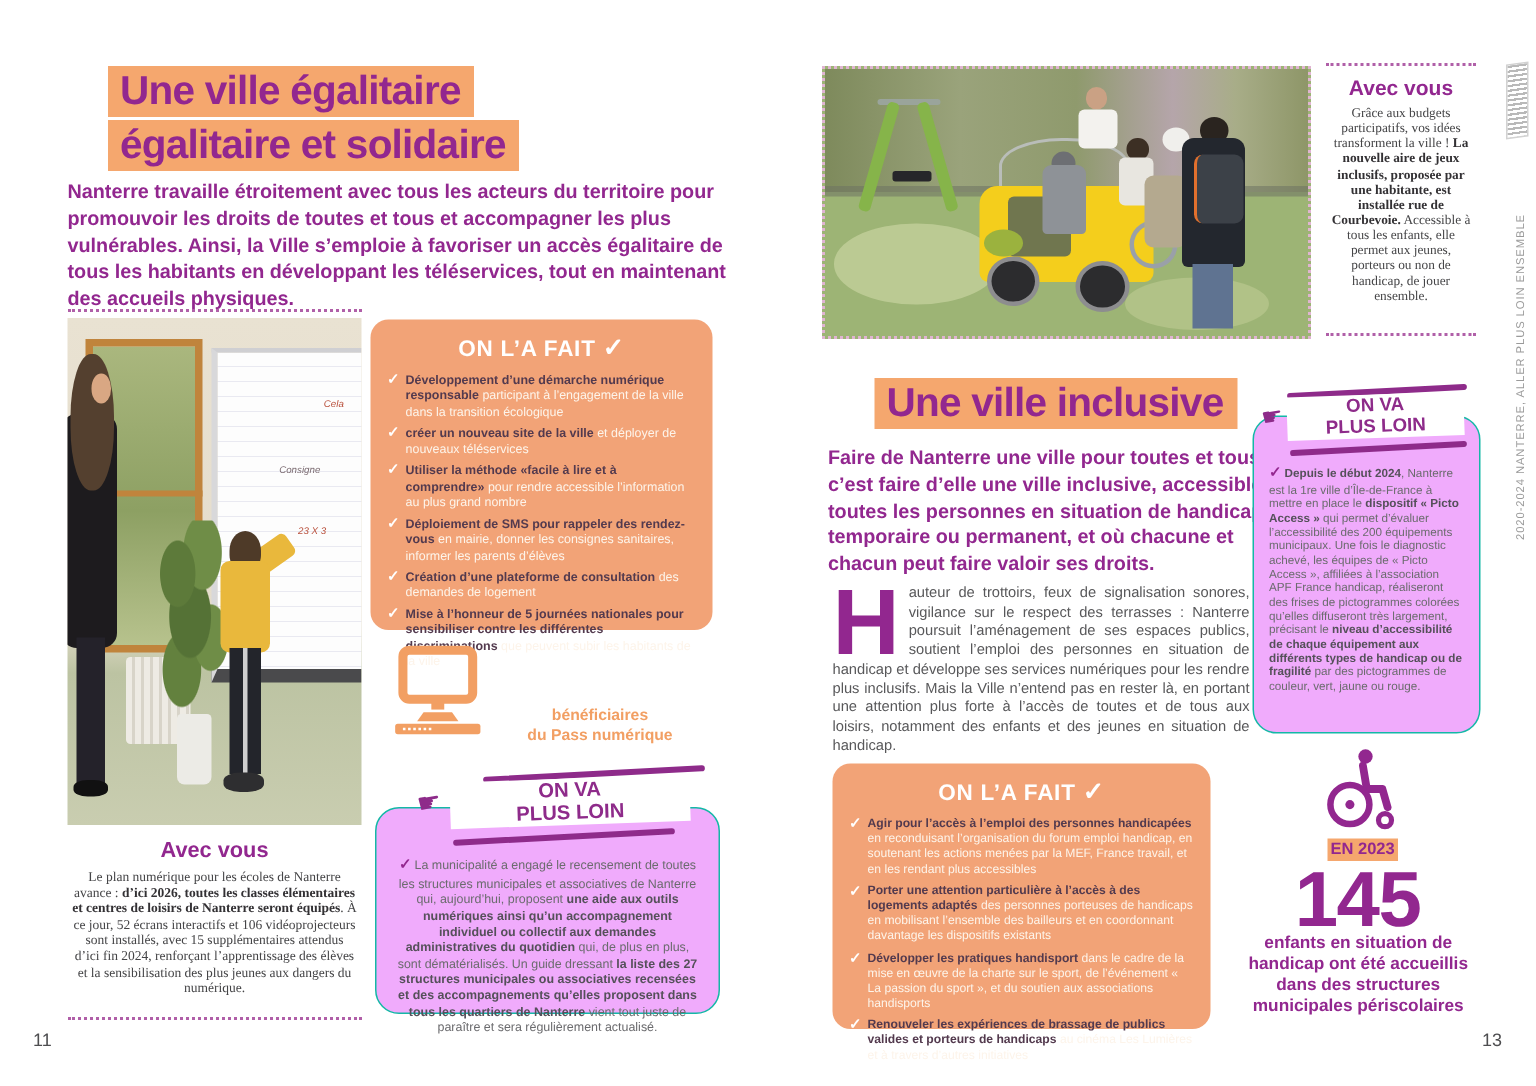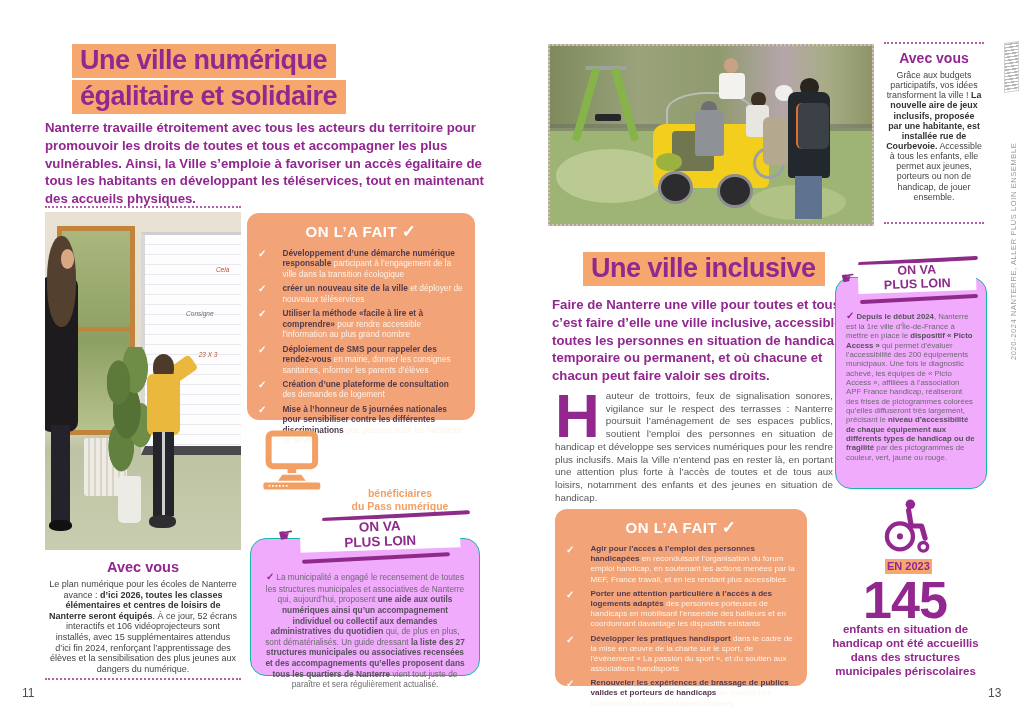--- a/index.html
+++ b/index.html
@@ -12,40 +12,40 @@
   .big-title { font-weight:bold; color:#92278f; font-size:27px; letter-spacing:-0.5px; line-height:1.0; }
   .big-title .hl { background:#f5a76e; display:inline-block; padding:3px 9px 4px 8px; margin-bottom:2px; }
   .intro { color:#92278f; font-weight:bold; font-size:13.2px; line-height:1.35; }
 
   
   .olaf-box { background:#f2a377; border-radius:12px; padding:8px 11px; }
   .olaf-title { text-align:center; color:#fff; font-weight:bold; font-size:15px; letter-spacing:0.5px; margin-bottom:6px; }
   .olaf-title .chk { font-size:17px; }
   .olaf-item { display:flex; gap:4px; margin-bottom:4px; }
   .olaf-check { color:#fff; font-weight:bold; font-size:10px; line-height:1.1; flex:0 0 auto; }
-  .olaf-text { font-size:8.3px; line-height:1.26; color:#fdf4ea;margin-left:12px; }
+  .olaf-text { font-size:8.3px; line-height:1.26; color:#fdf4ea; }
   .olaf-text .rb { color:#533a4e; font-weight:bold; }
 
   
   .stat-number { color:#f29f63; font-weight:bold; letter-spacing:-1px; }
   .stat-label { color:#f29f63; font-weight:bold; text-align:center; }
   .stat-purple { color:#92278f; font-weight:bold; }
 
   
   .ovpl-box { background:#f0abfc; border:1px solid #14b8a6; border-radius:16px; }
   .ovpl-line { background:#8e2b8a; height:4px; border-radius:2px; transform:rotate(-3deg); }
   .ovpl-head { background:#fff; color:#8e2b8a; font-weight:bold; text-align:center; line-height:1.08; transform:rotate(-2deg); padding:1px 5px; }
   .hand { color:#8e2b8a; transform:rotate(-10deg); }
   .ovpl-text { font-size:8.3px; line-height:1.28; color:#6b6b6e; }
   .ovpl-text .rb { color:#55505a; font-weight:bold; }
   .ovpl-check { color:#93278f; font-weight:bold; font-size:10px; margin-right:2px; }
 
   
   .av-title { color:#92278f; font-weight:bold; text-align:center; }
-  .av-body { color:#454547; text-align:center; }
+  .av-body { color:#454547; text-align:center;font-family:Liberation Serif, serif; }
   .av-body .rb { font-weight:bold; color:#333134; }
   .dotline { border-top:2px dotted #b05fa8; }
 
   .pagenum { color:#4e4e50; font-size:12px; }
 
   
   .photo { overflow:hidden; }
   .photo > div, .photo > span { position:absolute; }
   .lp { background:linear-gradient(180deg,#e9e2d2 0%,#e4dccb 60%,#bcc3a2 70%,#c9cdb0 100%); }
   .lp-window { left:6%; top:4%; width:40%; height:62%; background:linear-gradient(180deg,#aab77e,#8da063 55%,#b7c28d); border:5px solid #c0843c; }
@@ -103,21 +103,21 @@
 
   .rich span { white-space:pre-wrap; }
   .just { text-align:justify; }
 </style>
 </head>
 <body>
 
 <div class="spread">
 
   <div class="abs big-title" style="left:72px; top:44px;">
-    <span class="hl">Une ville numérique</span><br>
+    <span class="hl">Une ville égalitaire</span><br>
     <span class="hl">égalitaire et solidaire</span>
   </div>
 
   <div class="abs intro" style="left:45px; top:119px; width:450px;">Nanterre travaille étroitement avec tous les acteurs du territoire pour promouvoir les droits de toutes et tous et accompagner les plus vulnérables. Ainsi, la Ville s’emploie à favoriser un accès égalitaire de tous les habitants en développant les téléservices, tout en maintenant des accueils physiques.</div>
 
   <div class="abs dotline" style="left:45px; top:206px; width:196px;"></div>
 
   <div class="abs photo lp" style="left:45px; top:212px; width:196px; height:338px;">
     <div class="lp-window"></div>
     <div class="lp-winbar"></div>
@@ -181,21 +181,21 @@
       </div>
   </div>
 
   <svg class="abs" style="left:260px; top:430px;" width="62" height="62" viewBox="0 0 72 72">
     <rect x="10" y="4" width="54" height="38" rx="5" fill="none" stroke="#f29f63" stroke-width="7"></rect>
     <rect x="32" y="44" width="10" height="6" fill="#f29f63"></rect>
     <path d="M26 52 h22 l5 7 h-32 z" fill="#f29f63"></path>
     <rect x="4" y="61" width="66" height="8" rx="2" fill="#f29f63"></rect>
     <line x1="10" y1="65" x2="34" y2="65" stroke="#fff" stroke-width="2" stroke-dasharray="2 2"></line>
   </svg>
-  <div class="abs stat-label" style="left:330px; top:487px; width:140px; font-size:10.5px; line-height:1.25;">
+  <div class="abs stat-label" style="left:330px; top:471px; width:140px; font-size:10.5px; line-height:1.25;">
     <span>bénéficiaires</span><br>
     <span>du Pass numérique</span>
   </div>
 
   <div class="abs ovpl-box" style="left:250px; top:538px; width:230px; height:138px;">
     <div class="ovpl-text rich" style="padding:32px 13px 6px;text-align:center;">
       <span class="ovpl-check">✓</span><span class="rich"><span>La municipalité a engagé le recensement de toutes les structures municipales et associatives de Nanterre qui, aujourd’hui, proposent </span><span class="rb">une aide aux outils numériques ainsi qu’un accompagnement individuel ou collectif aux demandes administratives du quotidien</span><span> qui, de plus en plus, sont dématérialisés. Un guide dressant </span><span class="rb">la liste des 27 structures municipales ou associatives recensées et des accompagnements qu’elles proposent dans tous les quartiers de Nanterre</span><span> vient tout juste de paraître et sera régulièrement actualisé.</span></span>
     </div>
   </div>
   <div class="abs ovpl-line" style="left:322px; top:514px; width:148px;"></div>

